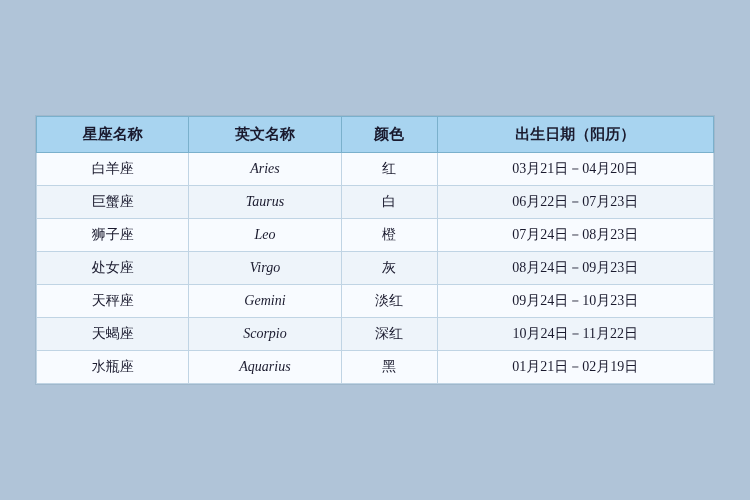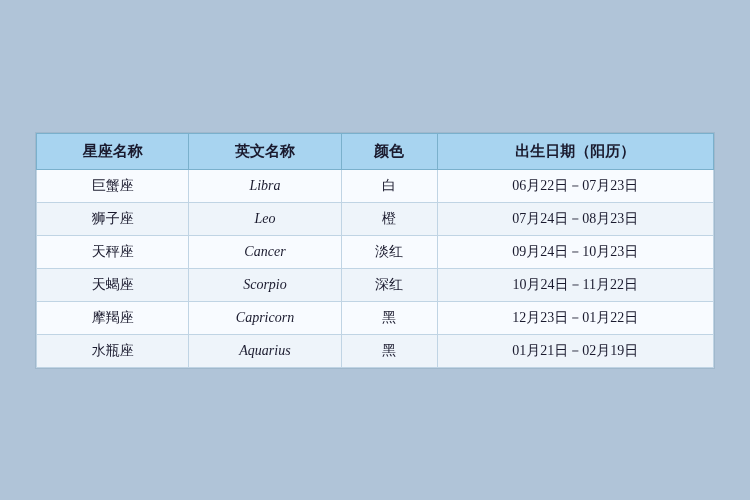--- a/index.html
+++ b/index.html
@@ -56,49 +56,55 @@
   <table>
     <thead>
       <tr>
         <th>星座名称</th>
         <th>英文名称</th>
         <th>颜色</th>
         <th>出生日期（阳历）</th>
       </tr>
     </thead>
     <tbody id="table-body">
+    <tr>
+          <td>白羊座</td>
+          <td>Aries</td>
+          <td>红</td>
+          <td>03月21日－04月20日</td>
+        </tr>
         <tr>
           <td>巨蟹座</td>
-          <td>Libra</td>
+          <td>Taurus</td>
           <td>白</td>
           <td>06月22日－07月23日</td>
         </tr>
         <tr>
           <td>狮子座</td>
           <td>Leo</td>
           <td>橙</td>
           <td>07月24日－08月23日</td>
         </tr>
         <tr>
+          <td>处女座</td>
+          <td>Virgo</td>
+          <td>灰</td>
+          <td>08月24日－09月23日</td>
+        </tr>
+        <tr>
           <td>天秤座</td>
-          <td>Cancer</td>
+          <td>Gemini</td>
           <td>淡红</td>
           <td>09月24日－10月23日</td>
         </tr>
         <tr>
           <td>天蝎座</td>
           <td>Scorpio</td>
           <td>深红</td>
           <td>10月24日－11月22日</td>
-        </tr>
-        <tr>
-          <td>摩羯座</td>
-          <td>Capricorn</td>
-          <td>黑</td>
-          <td>12月23日－01月22日</td>
         </tr>
         <tr>
           <td>水瓶座</td>
           <td>Aquarius</td>
           <td>黑</td>
           <td>01月21日－02月19日</td>
         </tr>
       </tbody>
   </table>
 </div>

